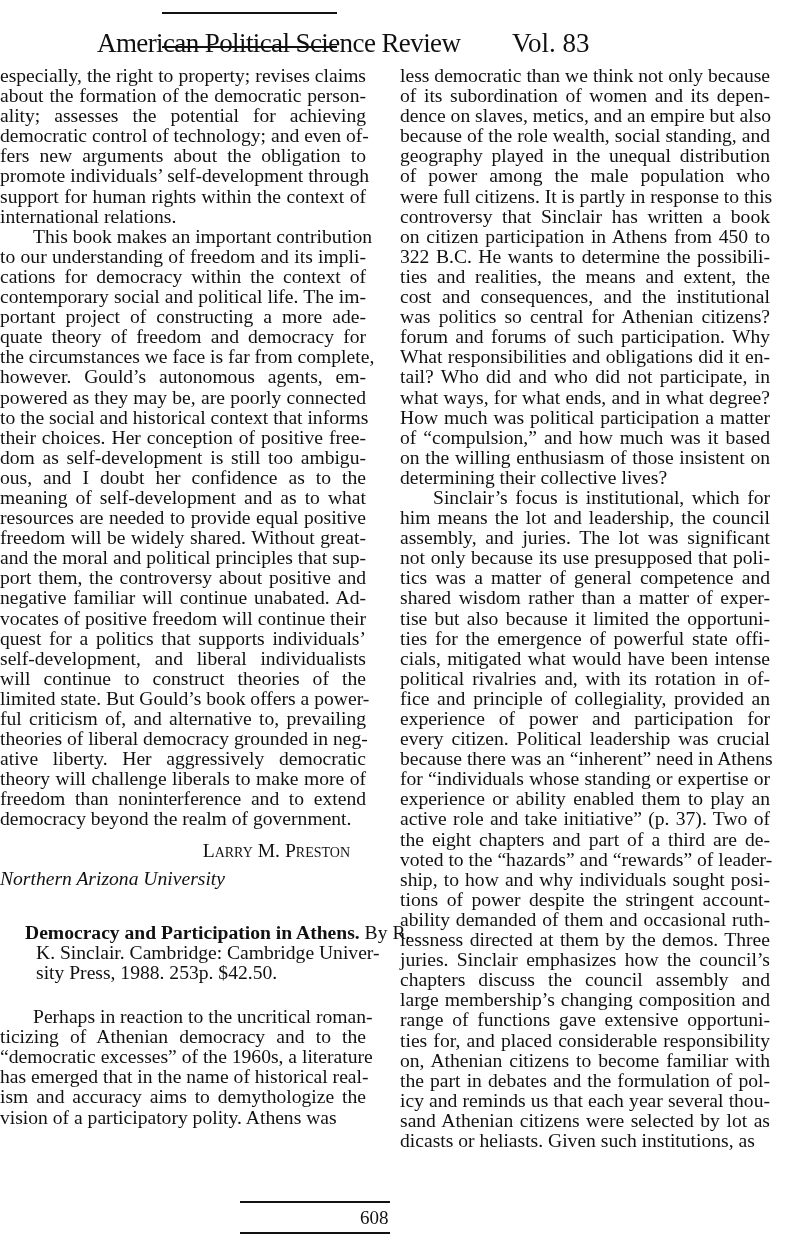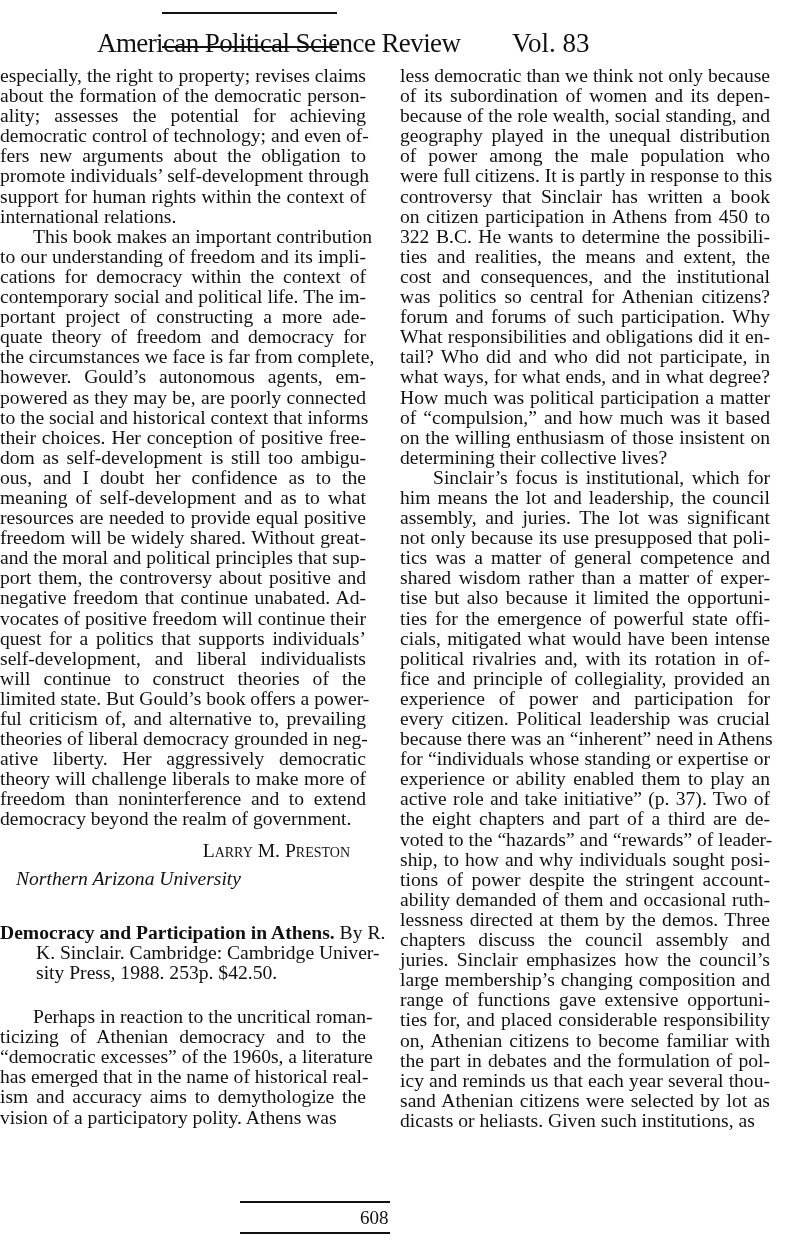--- a/index.html
+++ b/index.html
@@ -11,22 +11,22 @@
   .header-vol { position: absolute; top: 16px; left: 349px; font-size: 27px; white-space: nowrap; line-height: 30px; }
   .col { position: absolute; font-size: 19.6px; line-height: 20.1px; }
   .col .ln { display: block; white-space: nowrap; text-align: justify; text-align-last: justify; height: 20.1px; overflow: visible; }
   .col .ln.last { text-align-last: left; }
   .col .ln.indent { padding-left: 33px; }
   .col .ln.hang { padding-left: 36px; }
   .col .ln.right { text-align-last: right; }
   .col-left { left: 0px; top: 64px; width: 366px; }
   .col-right { left: 400px; top: 64px; width: 370px; }
   .sig { font-variant: small-caps; }
-  .it { font-style: italic; padding-left: 16px; }
-  .bold { font-weight: bold; }
+  .it { font-style: italic; }
+  .bold { font-weight: bold; padding-left: 25px; }
   .footer-num { position: absolute; top: 1207px; left: 360px; font-size: 19px; }
   .gap { height: 20px; display: block; }
 </style>
 </head>
 <body>
 
 <div class="header">
   <div class="hrule" style="left:162px; top:0px; width:175px;"></div>
   <div class="header-title">American Political Science Review</div>
   <div class="header-vol" style="left:512px;">Vol. 83</div>
@@ -56,21 +56,21 @@
       <span class="ln">powered as they may be, are poorly connected</span>
       <span class="ln">to the social and historical context that informs</span>
       <span class="ln">their choices. Her conception of positive free-</span>
       <span class="ln">dom as self-development is still too ambigu-</span>
       <span class="ln">ous, and I doubt her confidence as to the</span>
       <span class="ln">meaning of self-development and as to what</span>
       <span class="ln">resources are needed to provide equal positive</span>
       <span class="ln">freedom will be widely shared. Without great-</span>
       <span class="ln">and the moral and political principles that sup-</span>
       <span class="ln">port them, the controversy about positive and</span>
-      <span class="ln">negative freedom that continue unabated. Ad-</span>
+      <span class="ln">negative familiar will continue unabated. Ad-</span>
       <span class="ln">vocates of positive freedom will continue their</span>
       <span class="ln">quest for a politics that supports individuals’</span>
       <span class="ln">self-development, and liberal individualists</span>
       <span class="ln">will continue to construct theories of the</span>
       <span class="ln">limited state. But Gould’s book offers a power-</span>
       <span class="ln">ful criticism of, and alternative to, prevailing</span>
       <span class="ln">theories of liberal democracy grounded in neg-</span>
       <span class="ln">ative liberty. Her aggressively democratic</span>
       <span class="ln">theory will challenge liberals to make more of</span>
       <span class="ln">freedom than noninterference and to extend</span>
@@ -91,20 +91,21 @@
       <span class="ln">has emerged that in the name of historical real-</span>
       <span class="ln">ism and accuracy aims to demythologize the</span>
       <span class="ln last">vision of a participatory polity. Athens was</span>
     </div>
 </div>
 
 <div class="col col-right" style="top:66px;">
   <div id="rp1">
       <span class="ln">less democratic than we think not only because</span>
       <span class="ln">of its subordination of women and its depen-</span>
+      <span class="ln">dence on slaves, metics, and an empire but also</span>
       <span class="ln">because of the role wealth, social standing, and</span>
       <span class="ln">geography played in the unequal distribution</span>
       <span class="ln">of power among the male population who</span>
       <span class="ln">were full citizens. It is partly in response to this</span>
       <span class="ln">controversy that Sinclair has written a book</span>
       <span class="ln">on citizen participation in Athens from 450 to</span>
       <span class="ln">322 B.C. He wants to determine the possibili-</span>
       <span class="ln">ties and realities, the means and extent, the</span>
       <span class="ln">cost and consequences, and the institutional</span>
       <span class="ln">was politics so central for Athenian citizens?</span>
@@ -134,22 +135,22 @@
       <span class="ln">because there was an “inherent” need in Athens</span>
       <span class="ln">for “individuals whose standing or expertise or</span>
       <span class="ln">experience or ability enabled them to play an</span>
       <span class="ln">active role and take initiative” (p. 37). Two of</span>
       <span class="ln">the eight chapters and part of a third are de-</span>
       <span class="ln">voted to the “hazards” and “rewards” of leader-</span>
       <span class="ln">ship, to how and why individuals sought posi-</span>
       <span class="ln">tions of power despite the stringent account-</span>
       <span class="ln">ability demanded of them and occasional ruth-</span>
       <span class="ln">lessness directed at them by the demos. Three</span>
+      <span class="ln">juries. Sinclair emphasizes how the council’s</span>
       <span class="ln">chapters discuss the council assembly and</span>
-      <span class="ln">juries. Sinclair emphasizes how the council’s</span>
       <span class="ln">large membership’s changing composition and</span>
       <span class="ln">range of functions gave extensive opportuni-</span>
       <span class="ln">ties for, and placed considerable responsibility</span>
       <span class="ln">on, Athenian citizens to become familiar with</span>
       <span class="ln">the part in debates and the formulation of pol-</span>
       <span class="ln">icy and reminds us that each year several thou-</span>
       <span class="ln">sand Athenian citizens were selected by lot as</span>
       <span class="ln last">dicasts or heliasts. Given such institutions, as</span>
     </div>
 </div>

